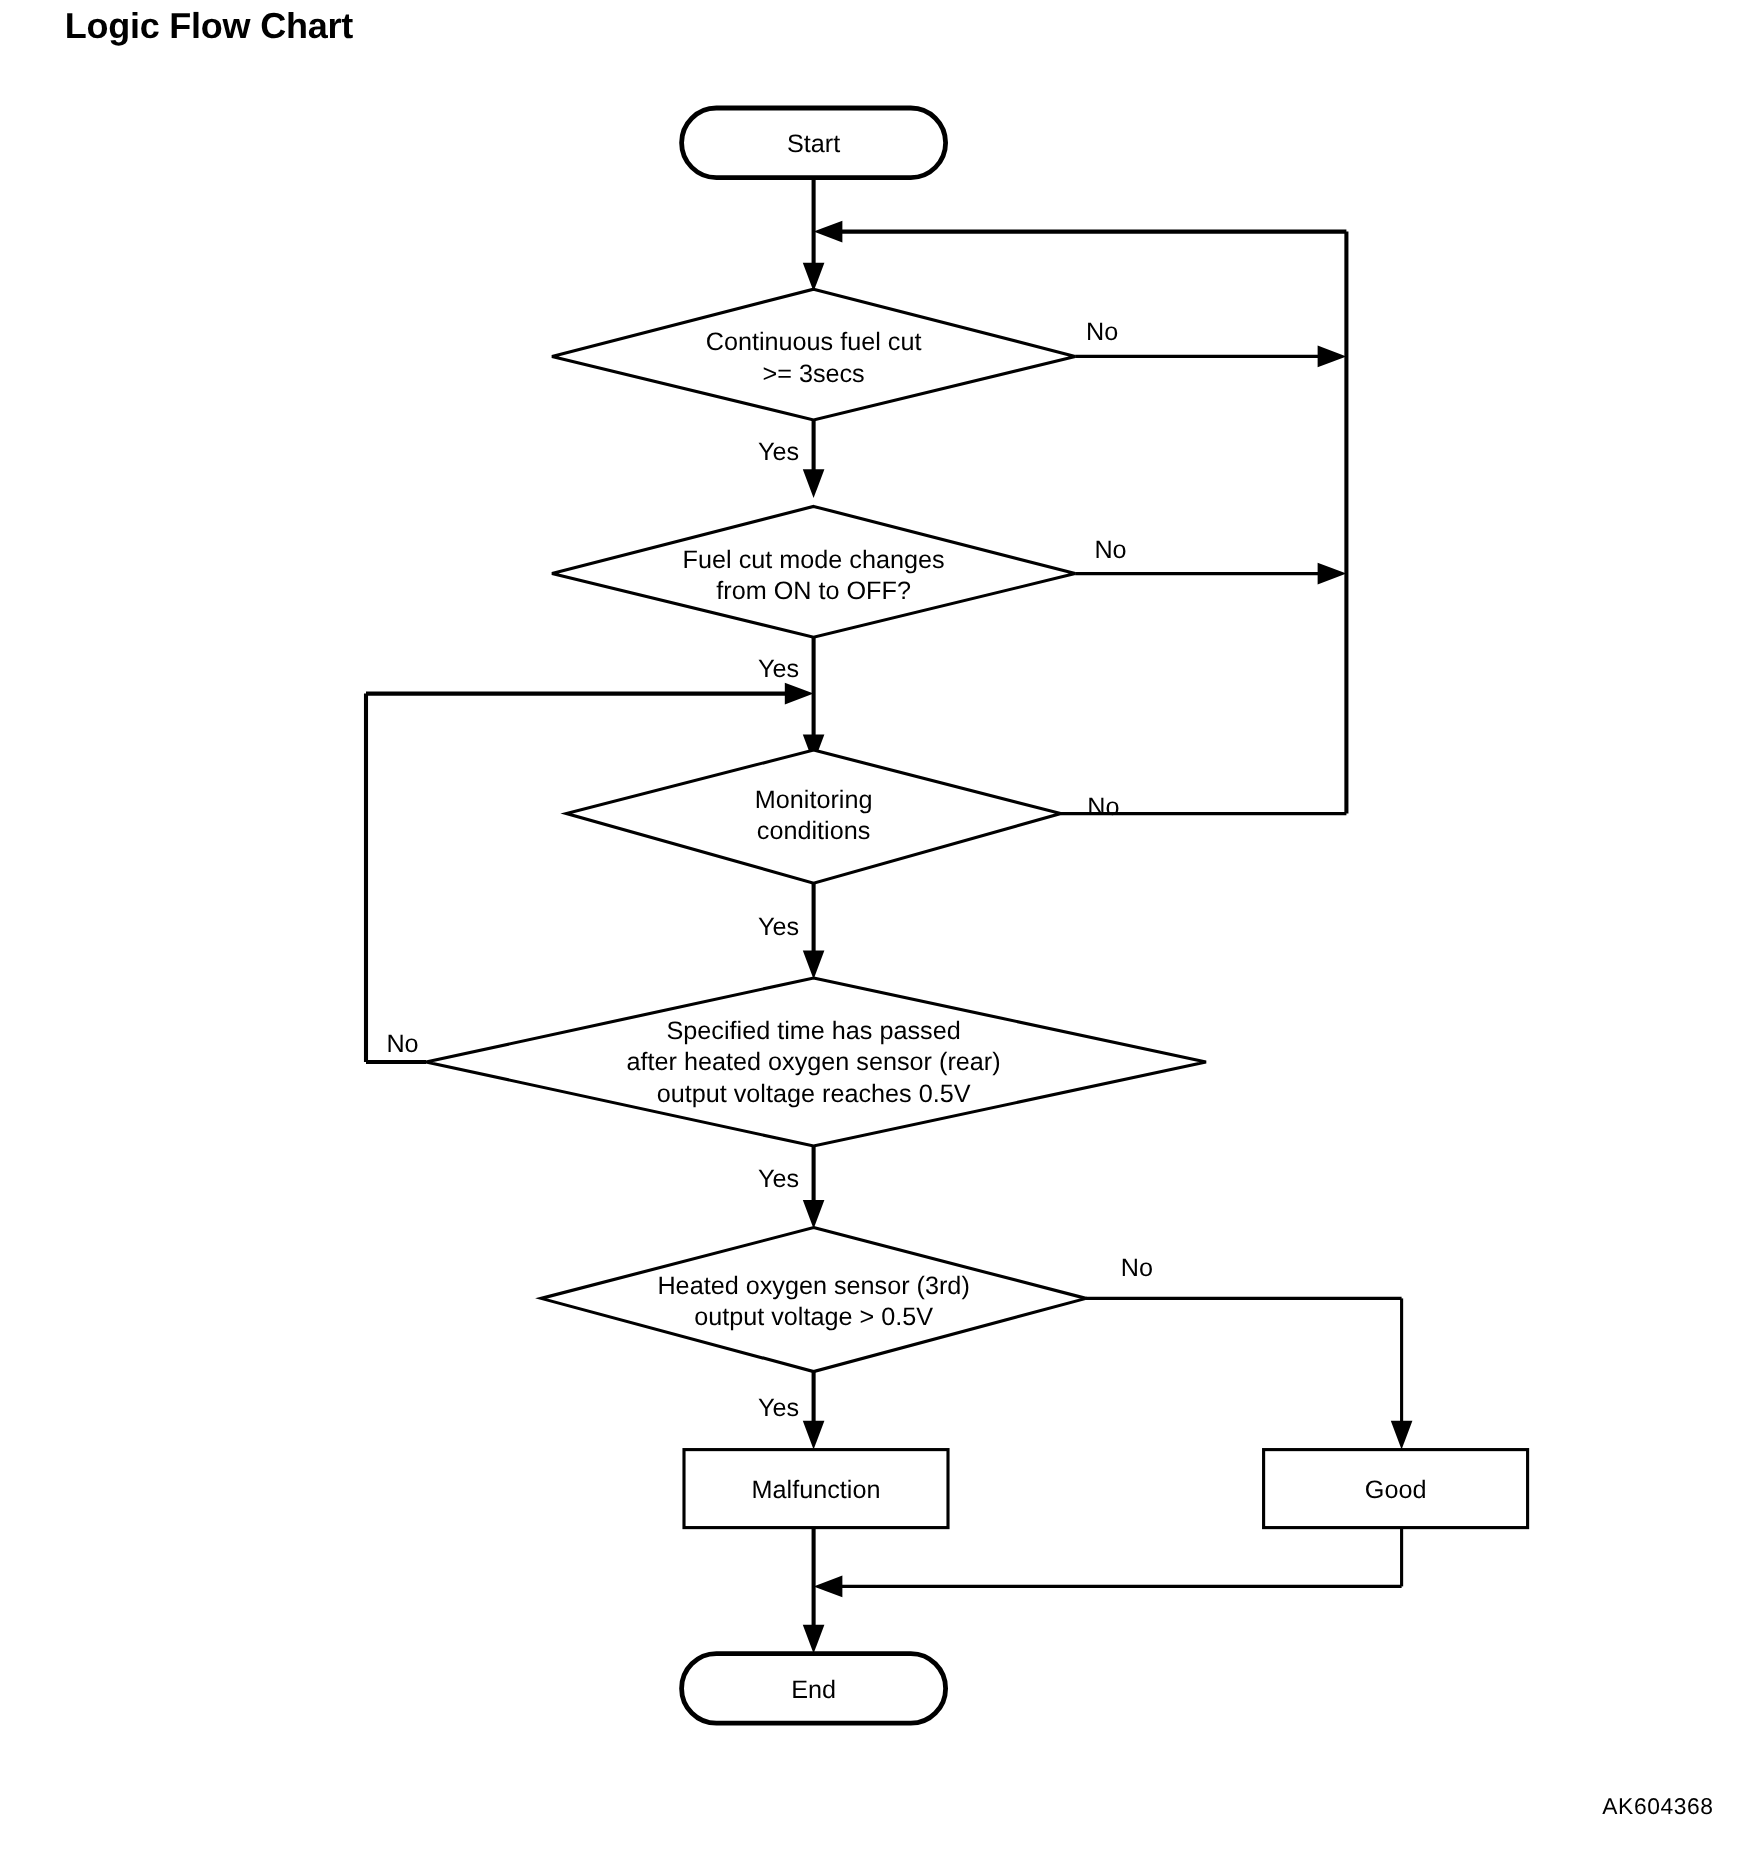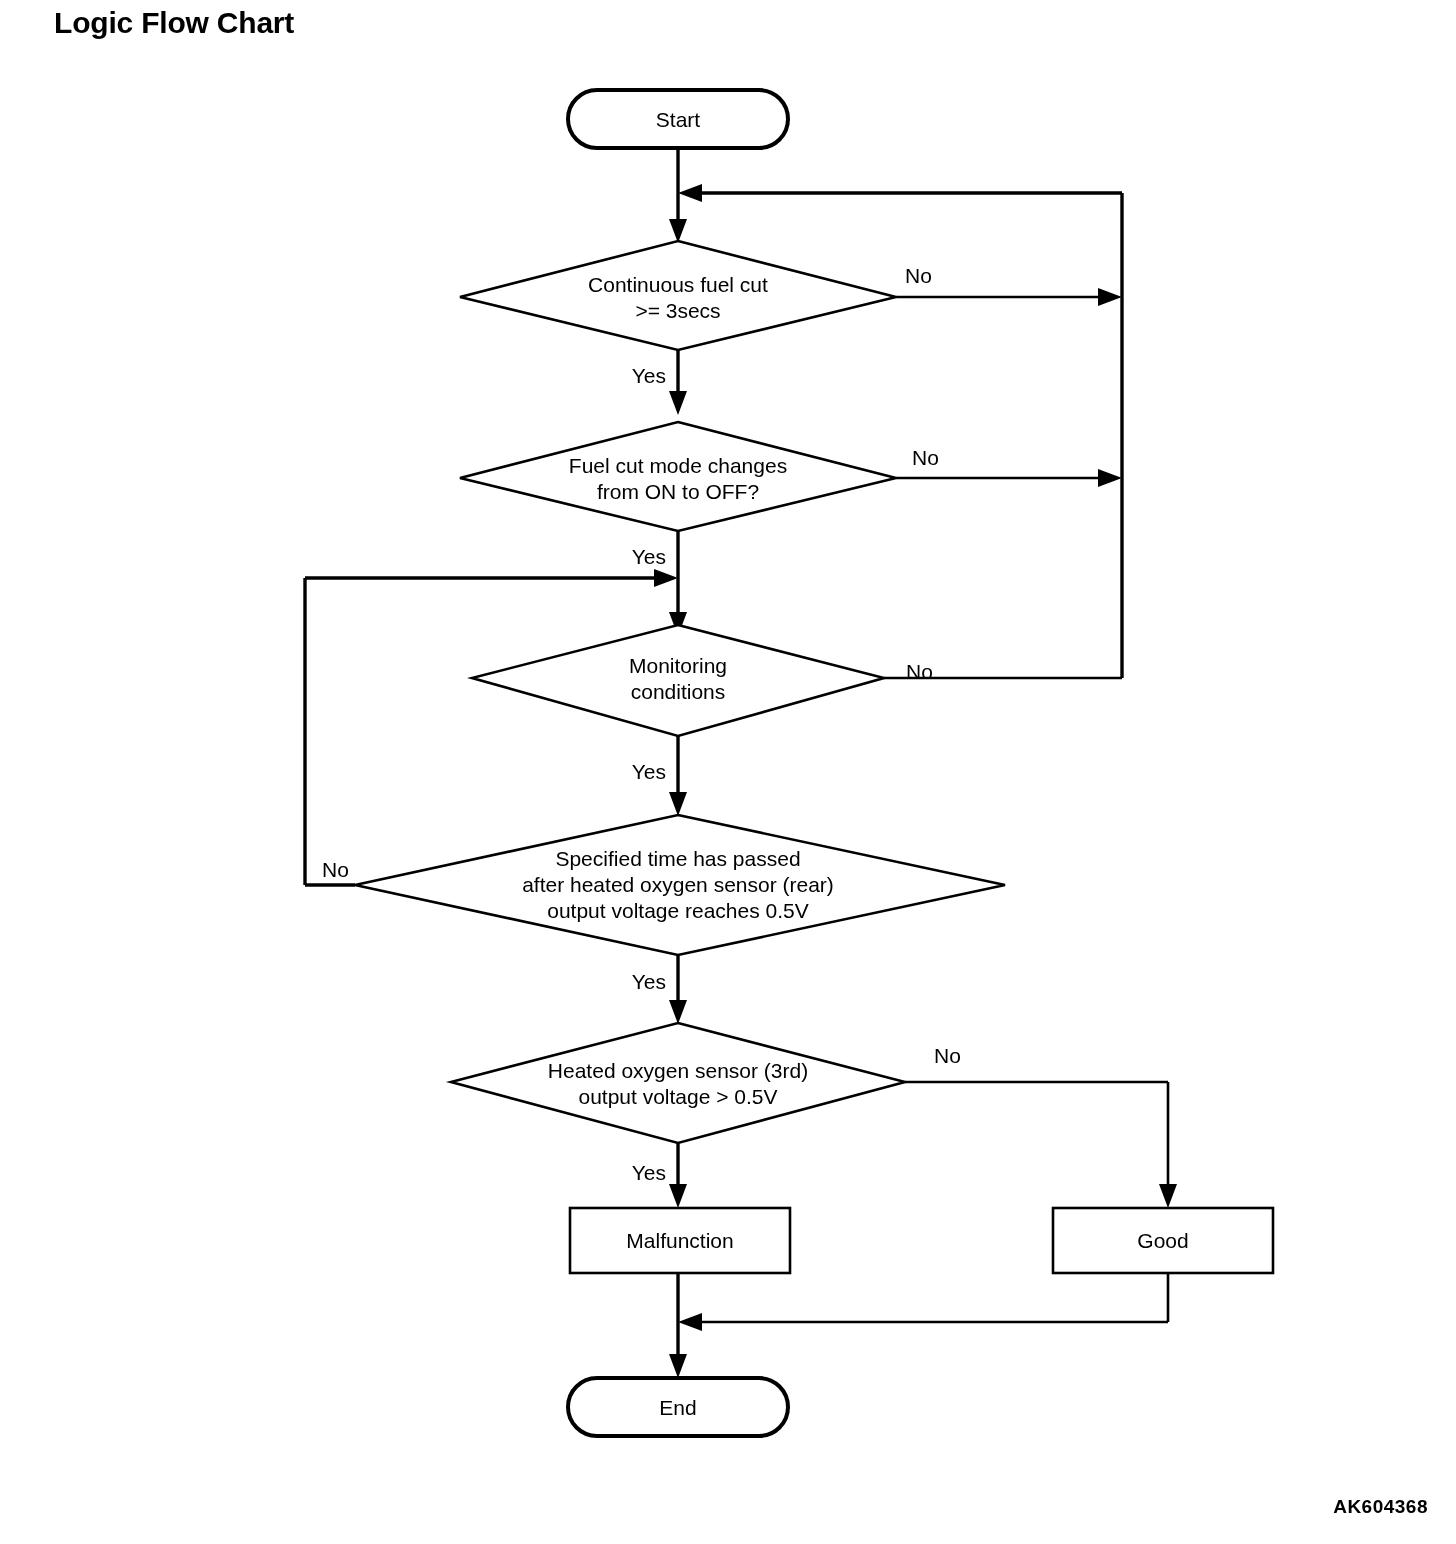--- a/index.html
+++ b/index.html
@@ -30,21 +30,21 @@
     left: 0;
     top: 0;
     width: 1456px;
     height: 1544px;
   }
   #watermark {
     position: absolute;
     right: 28px;
     top: 1496px;
     font-size: 19px;
-    font-weight: bold;
+    font-weight: normal;
     letter-spacing: 0.5px;
     font-family: "Liberation Sans", sans-serif;
   }
   svg text {
     font-family: "Liberation Sans", sans-serif;
     fill: #000000;
   }
   .node-label {
     font-size: 21px;
   }

